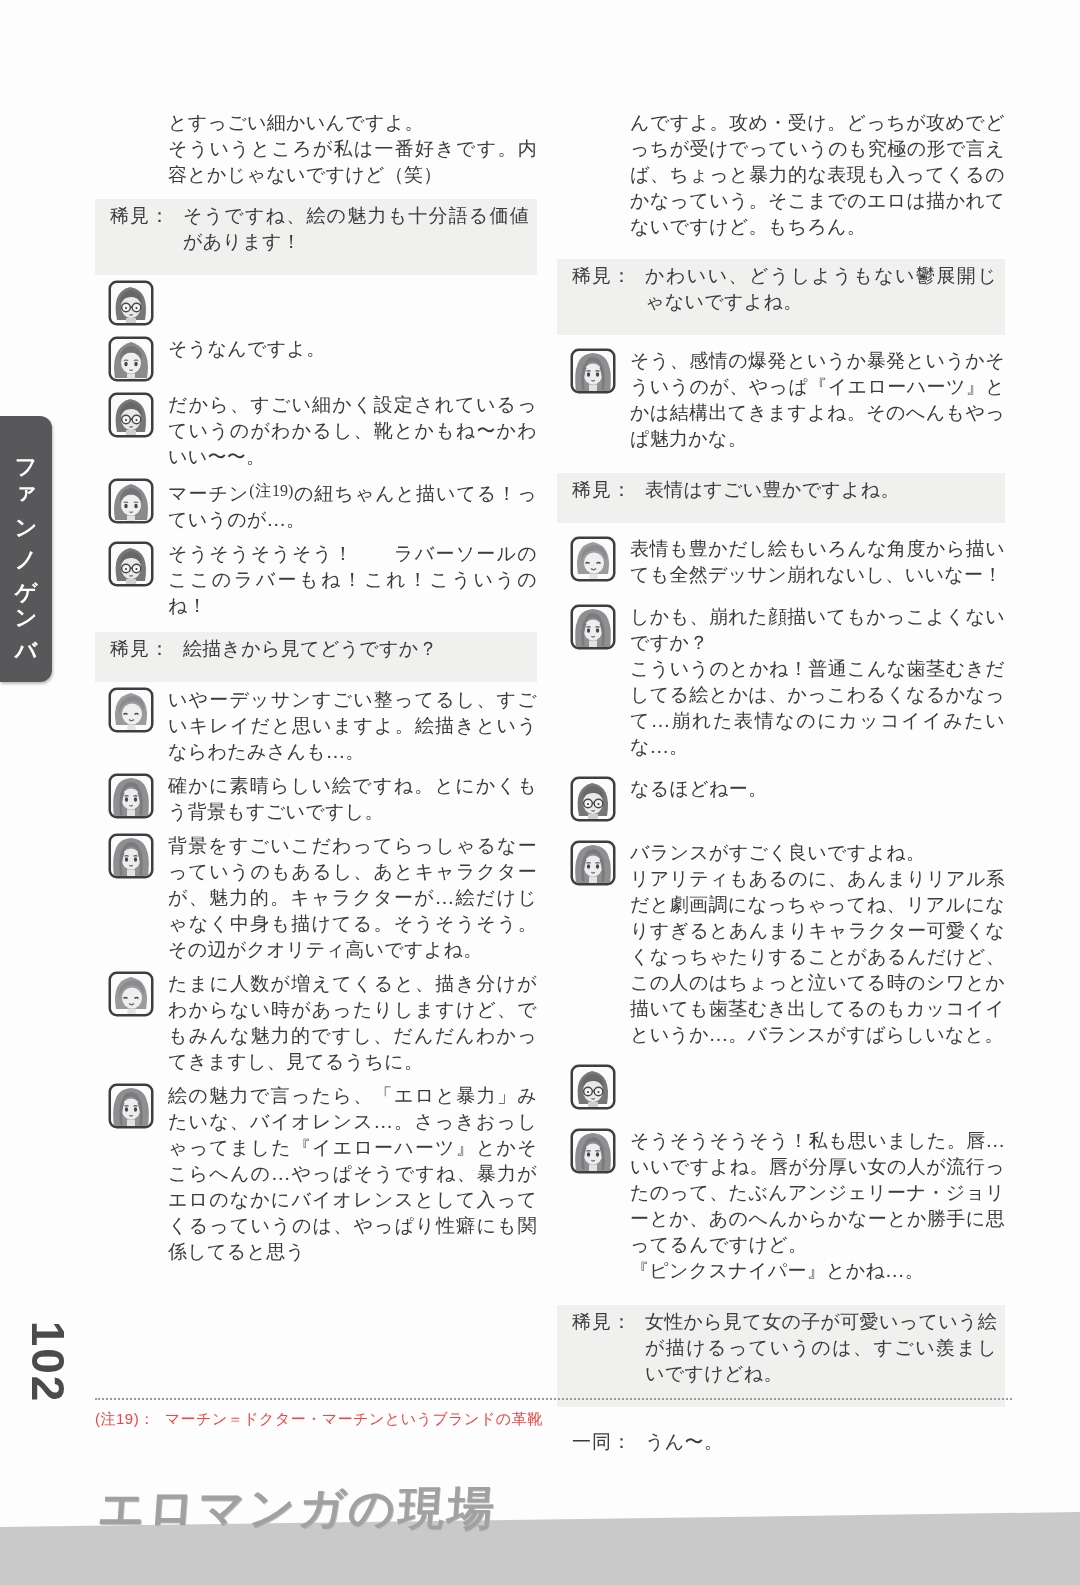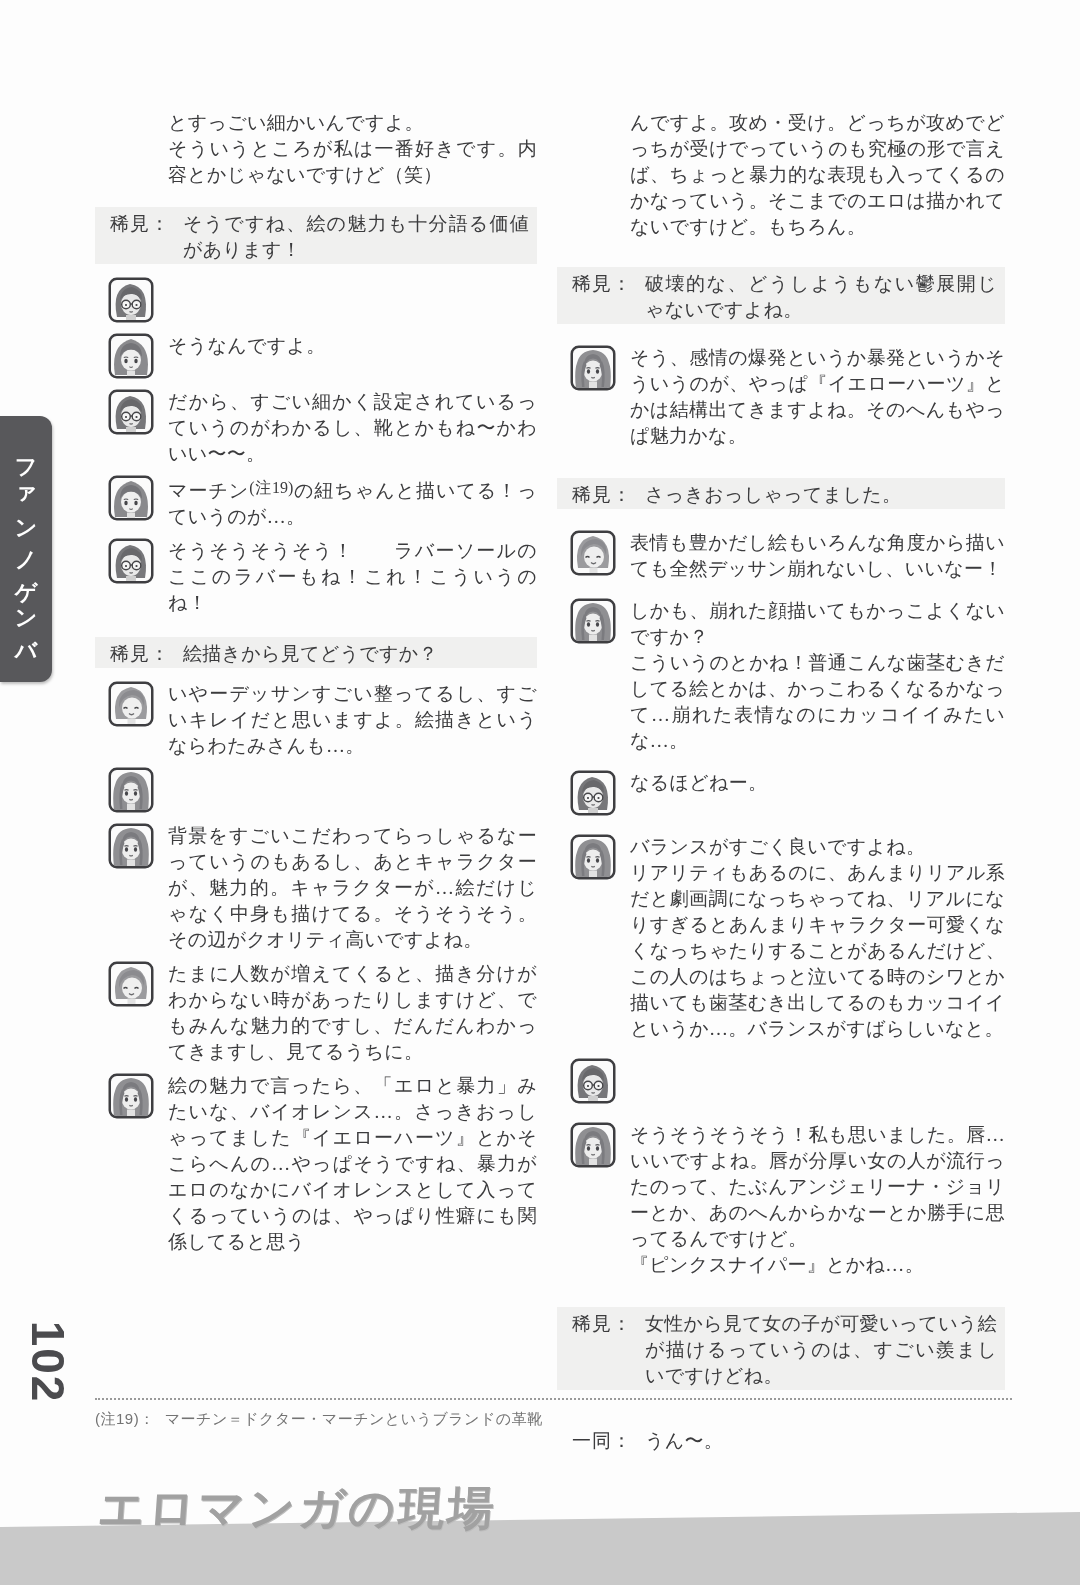--- a/index.html
+++ b/index.html
@@ -25,29 +25,29 @@
   }
   
   .col{position:absolute;top:110px;display:flex;flex-direction:column;}
   .col-left{left:95px;width:442px;}
   .col-right{left:557px;width:448px;gap:8px;}
   .block{display:flex;font-size:19px;line-height:26px;text-align:justify;font-family:Liberation Serif, serif;}
   .block .text{flex:1;white-space:pre-line;letter-spacing:0.3px;}
   .gutter{flex:0 0 73px;}
   .plain{margin-bottom:6px;}
   .avatar-block{margin-bottom:8px;min-height:48px;}
-  .speaker{background:#f0f0ef;margin:13px 0;padding:4px 8px 1px 0;}
+  .speaker{background:#f0f0ef;margin:5px 0;padding:4px 8px 20px 0;}
   .speaker.no-band{background:transparent;}
   .speaker-label{flex:0 0 73px;padding-left:15px;letter-spacing:1px;}
   .avatar{width:46px;height:46px;margin-left:13px;display:block;}
   .ref-sup{font-size:16px;vertical-align:4px;letter-spacing:0;}
   
   .footnote{
     position:absolute;left:95px;top:1398px;width:917px;border-top:2px dotted #9a9a9a;
-    padding-top:10px;font-size:15px;color:#737373;letter-spacing:0.5px;
+    padding-top:10px;font-size:15px;color:#ef4444;letter-spacing:0.5px;
   }
   .footnote .fn-label{margin-right:10px;}
   
   .footer-band{
     position:absolute;left:0;top:1512px;width:1080px;height:73px;background:#c9c9c9;
     clip-path:polygon(0 15px,100% 0,100% 73px,0 73px);
   }
   .footer-title{
     position:absolute;left:98px;top:1478px;font-size:46px;font-weight:bold;color:#a1a1a1;
     font-family:"DejaVu Serif","Liberation Serif",serif;letter-spacing:3px;
@@ -204,20 +204,21 @@
           </svg>
         </div>
       <div class="text">いやーデッサンすごい整ってるし、すごいキレイだと思いますよ。絵描きというならわたみさんも…。</div>
     </div>
     <div class="block avatar-block">
       <div class="gutter">
           <svg class="avatar">
             <use href="#av-long"></use>
           </svg>
         </div>
+      <div class="text">確かに素晴らしい絵ですね。とにかくもう背景もすごいですし。</div>
     </div>
     <div class="block avatar-block">
       <div class="gutter">
           <svg class="avatar">
             <use href="#av-long"></use>
           </svg>
         </div>
       <div class="text">背景をすごいこだわってらっしゃるなーっていうのもあるし、あとキャラクターが、魅力的。キャラクターが…絵だけじゃなく中身も描けてる。そうそうそう。その辺がクオリティ高いですよね。</div>
     </div>
     <div class="block avatar-block">
@@ -238,33 +239,33 @@
     </div>
   </div>
 
   <div class="col col-right">
     <div class="block plain">
       <div class="gutter"></div>
       <div class="text">んですよ。攻め・受け。どっちが攻めでどっちが受けでっていうのも究極の形で言えば、ちょっと暴力的な表現も入ってくるのかなっていう。そこまでのエロは描かれてないですけど。もちろん。</div>
     </div>
     <div class="block speaker">
       <div class="speaker-label">稀見：</div>
-      <div class="text">破壊的な、どうしようもない鬱展開じゃないですよね。</div>
+      <div class="text">かわいい、どうしようもない鬱展開じゃないですよね。</div>
     </div>
     <div class="block avatar-block">
       <div class="gutter">
           <svg class="avatar">
             <use href="#av-long"></use>
           </svg>
         </div>
       <div class="text">そう、感情の爆発というか暴発というかそういうのが、やっぱ『イエローハーツ』とかは結構出てきますよね。そのへんもやっぱ魅力かな。</div>
     </div>
     <div class="block speaker">
       <div class="speaker-label">稀見：</div>
-      <div class="text">さっきおっしゃってました。</div>
+      <div class="text">表情はすごい豊かですよね。</div>
     </div>
     <div class="block avatar-block">
       <div class="gutter">
           <svg class="avatar">
             <use href="#av-shortbob"></use>
           </svg>
         </div>
       <div class="text">表情も豊かだし絵もいろんな角度から描いても全然デッサン崩れないし、いいなー！</div>
     </div>
     <div class="block avatar-block">

